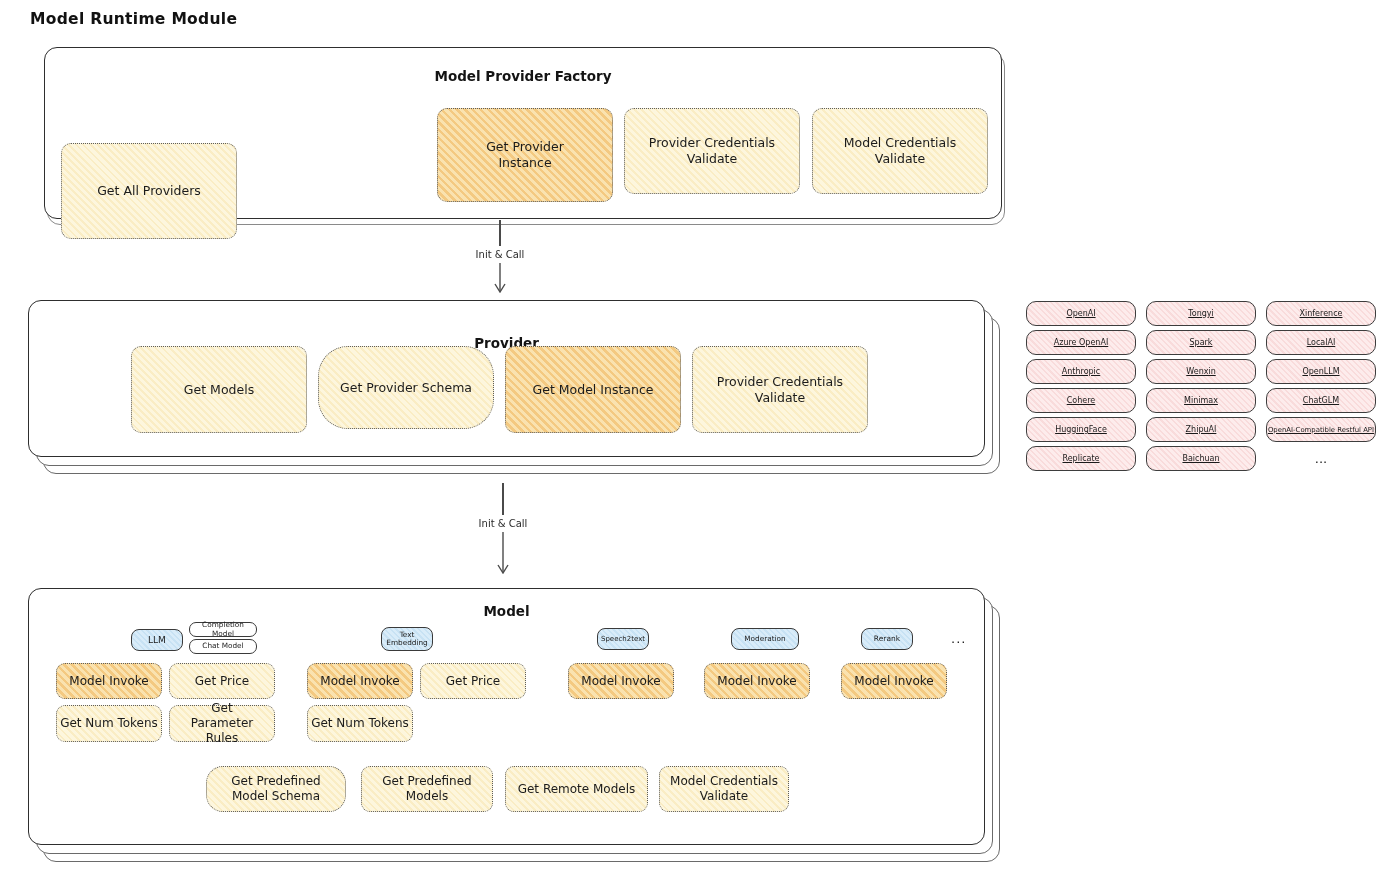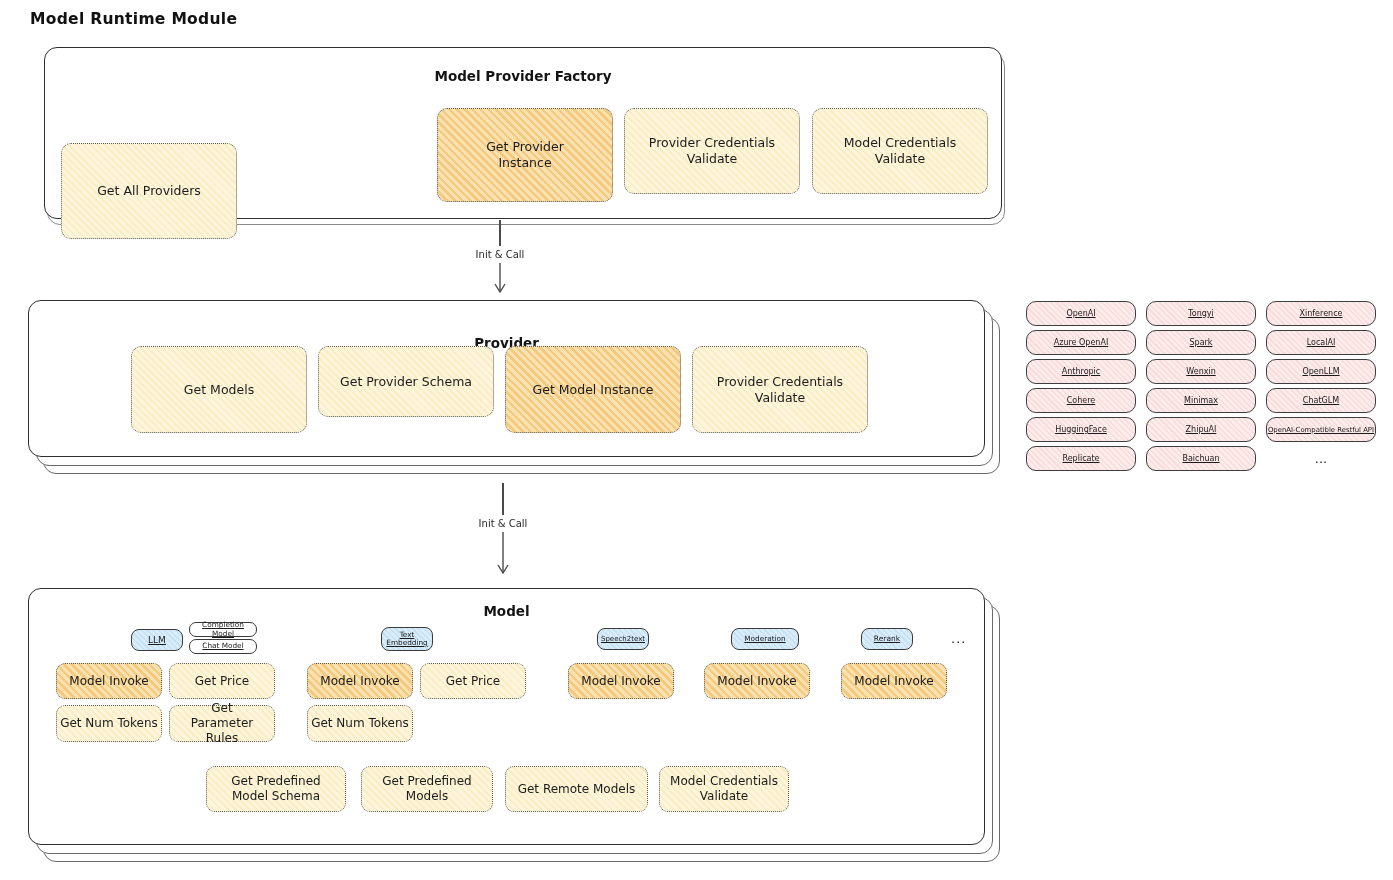--- a/index.html
+++ b/index.html
@@ -46,21 +46,21 @@
     border:1.3px solid #3d3d3d; border-radius:10px; font-size:8px; white-space:nowrap;
     overflow:hidden; background:
       repeating-linear-gradient(45deg, rgba(226,132,132,.16) 0 1.5px, rgba(255,255,255,0) 1.5px 4px),
       #fdecec; text-decoration: underline; }
   .pg-cell:nth-child(15) { font-size:6.9px; }
   .pg-more { display:flex; align-items:center; justify-content:center; font-size:13px;
     border:none; background:none; }
 
   
   .tag { position:absolute; display:flex; align-items:center; justify-content:center;
-    text-align:center; border:1.2px solid #3a3a3a; border-radius:8px; line-height:1.15;text-decoration:underline; }
+    text-align:center; border:1.2px solid #3a3a3a; border-radius:8px; line-height:1.15; }
   .tag.blue { background:
     repeating-linear-gradient(45deg, rgba(120,180,220,.18) 0 1.5px, rgba(255,255,255,0) 1.5px 4px),
     #d9ecf9; }
   .tag.white { background:#fff; border-radius:7px; }
   .dots { position:absolute; font-size:13px; color:#222; letter-spacing:1px; }
 </style>
 </head>
 <body>
 
 <div id="canvas">
@@ -86,21 +86,21 @@
       <polyline points="4,21 9,29 14,21" fill="none" stroke="#4a4a4a" stroke-width="1.4"></polyline>
     </svg>
   </div>
 
   <div class="layer-wrap" style="left:28px; top:300px; width:957px; height:157px;">
     <div class="stack s2"></div>
     <div class="stack s1"></div>
     <div class="card">
       <div class="card-title" style="top:14px;margin-top:20px;">Provider</div>
       <div class="btn yellow" style="left:102px; top:45px; width:176px; height:87px; padding:0 26px;">Get Models</div>
-      <div class="btn yellow" style="left:289px; top:45px; width:176px; height:71px; padding:6px 12px;">Get Provider Schema</div>
+      <div class="btn yellow" style="left:289px; top:45px; width:176px; height:83px; padding:6px 12px;border-radius:30px;">Get Provider Schema</div>
       <div class="btn orange" style="left:476px; top:45px; width:176px; height:87px; padding:16px 12px;">Get Model Instance</div>
       <div class="btn yellow" style="left:663px; top:45px; width:176px; height:87px; padding:0 22px;">Provider Credentials Validate</div>
     </div>
   </div>
 
   <div class="pgrid">
     <div class="pg-cell">OpenAI</div>
     <div class="pg-cell">Tongyi</div>
     <div class="pg-cell">Xinference</div>
     <div class="pg-cell">Azure OpenAI</div>
@@ -149,20 +149,20 @@
       <div class="btn orange" style="left:278px; top:74px; width:106px; height:36px; border-radius:9px; font-size:12px;">Model Invoke</div>
       <div class="btn yellow" style="left:391px; top:74px; width:106px; height:36px; border-radius:9px; font-size:12px;">Get Price</div>
       <div class="btn orange" style="left:539px; top:74px; width:106px; height:36px; border-radius:9px; font-size:12px;">Model Invoke</div>
       <div class="btn orange" style="left:675px; top:74px; width:106px; height:36px; border-radius:9px; font-size:12px;">Model Invoke</div>
       <div class="btn orange" style="left:812px; top:74px; width:106px; height:36px; border-radius:9px; font-size:12px;">Model Invoke</div>
 
       <div class="btn yellow" style="left:27px;  top:116px; width:106px; height:37px; border-radius:9px; font-size:12px;">Get Num Tokens</div>
       <div class="btn yellow" style="left:140px; top:116px; width:106px; height:37px; border-radius:9px; font-size:12px; padding:0 10px;">Get Parameter Rules</div>
       <div class="btn yellow" style="left:278px; top:116px; width:106px; height:37px; border-radius:9px; font-size:12px;">Get Num Tokens</div>
 
-      <div class="btn yellow" style="left:177px; top:177px; width:140px; height:46px; border-radius:9px; font-size:12px; padding:0 6px;">Get Predefined Model Schema</div>
+      <div class="btn yellow" style="left:177px; top:177px; width:140px; height:46px; border-radius:17px; font-size:12px; padding:0 6px;">Get Predefined Model Schema</div>
       <div class="btn yellow" style="left:332px; top:177px; width:132px; height:46px; border-radius:9px; font-size:12px; padding:0 18px;">Get Predefined Models</div>
       <div class="btn yellow" style="left:476px; top:177px; width:143px; height:46px; border-radius:9px; font-size:12px;">Get Remote Models</div>
       <div class="btn yellow" style="left:630px; top:177px; width:130px; height:46px; border-radius:9px; font-size:12px; padding:0 8px;">Model Credentials Validate</div>
     </div>
   </div>
 
 </div>
 
 </body></html>

